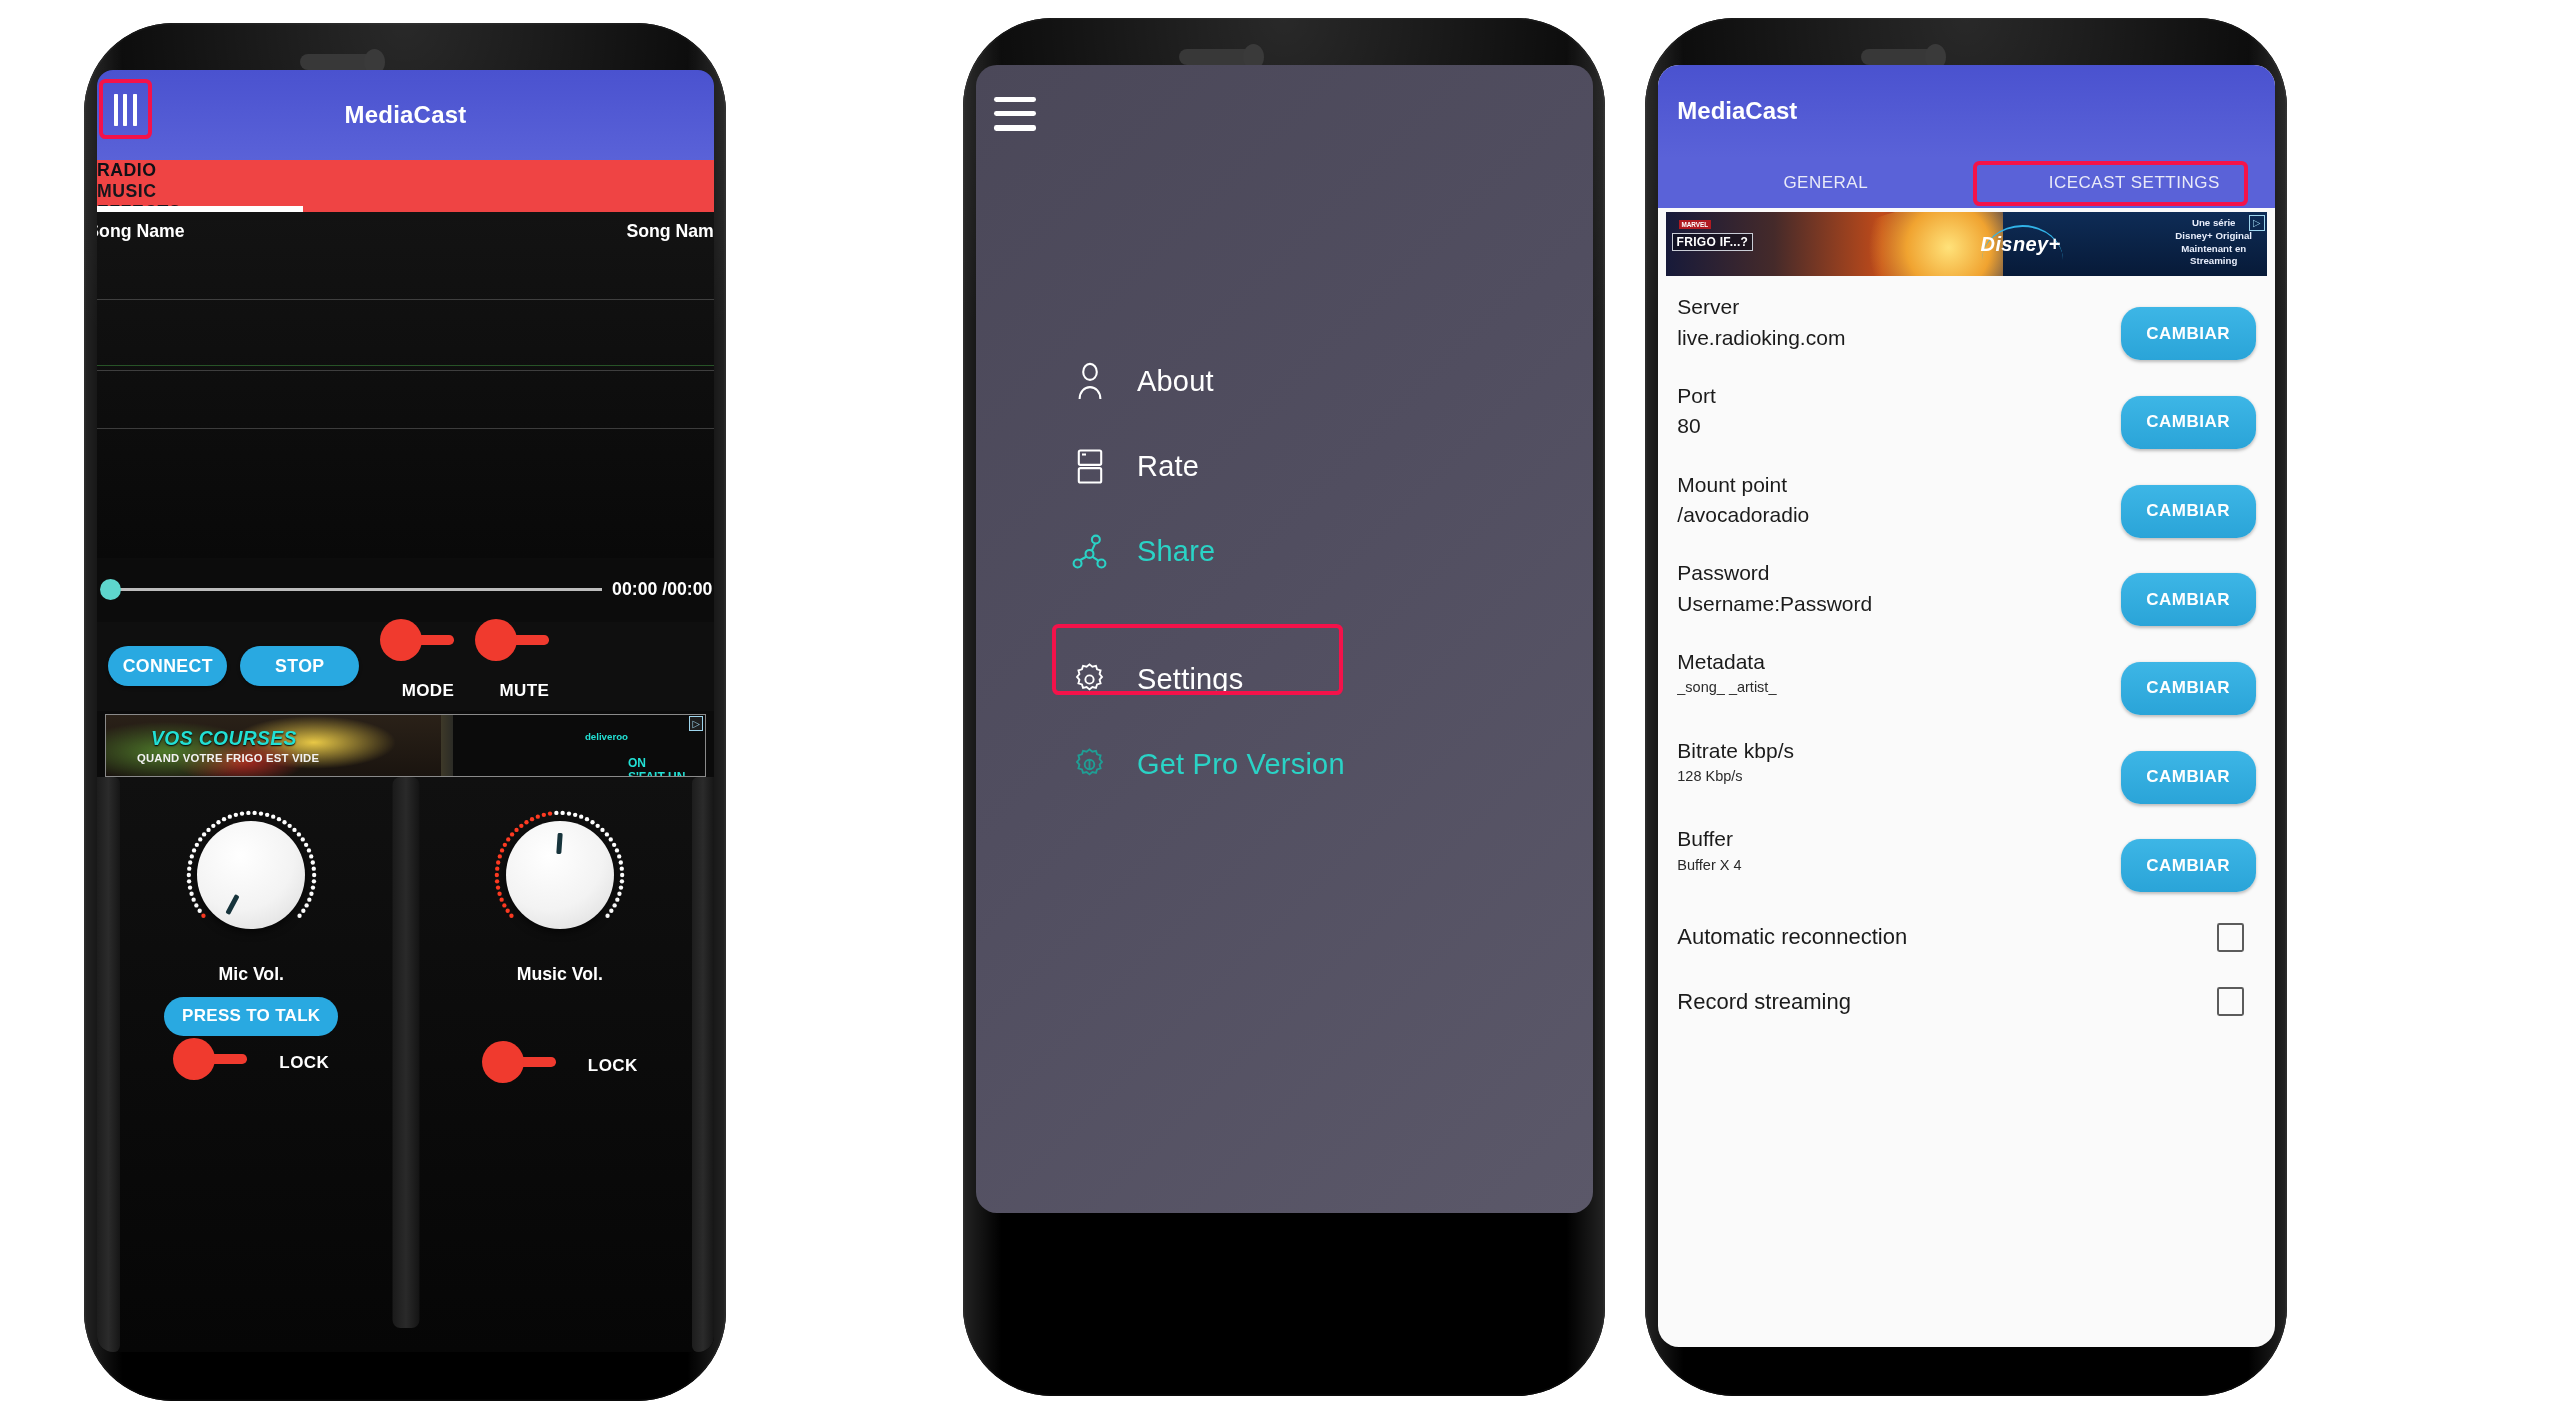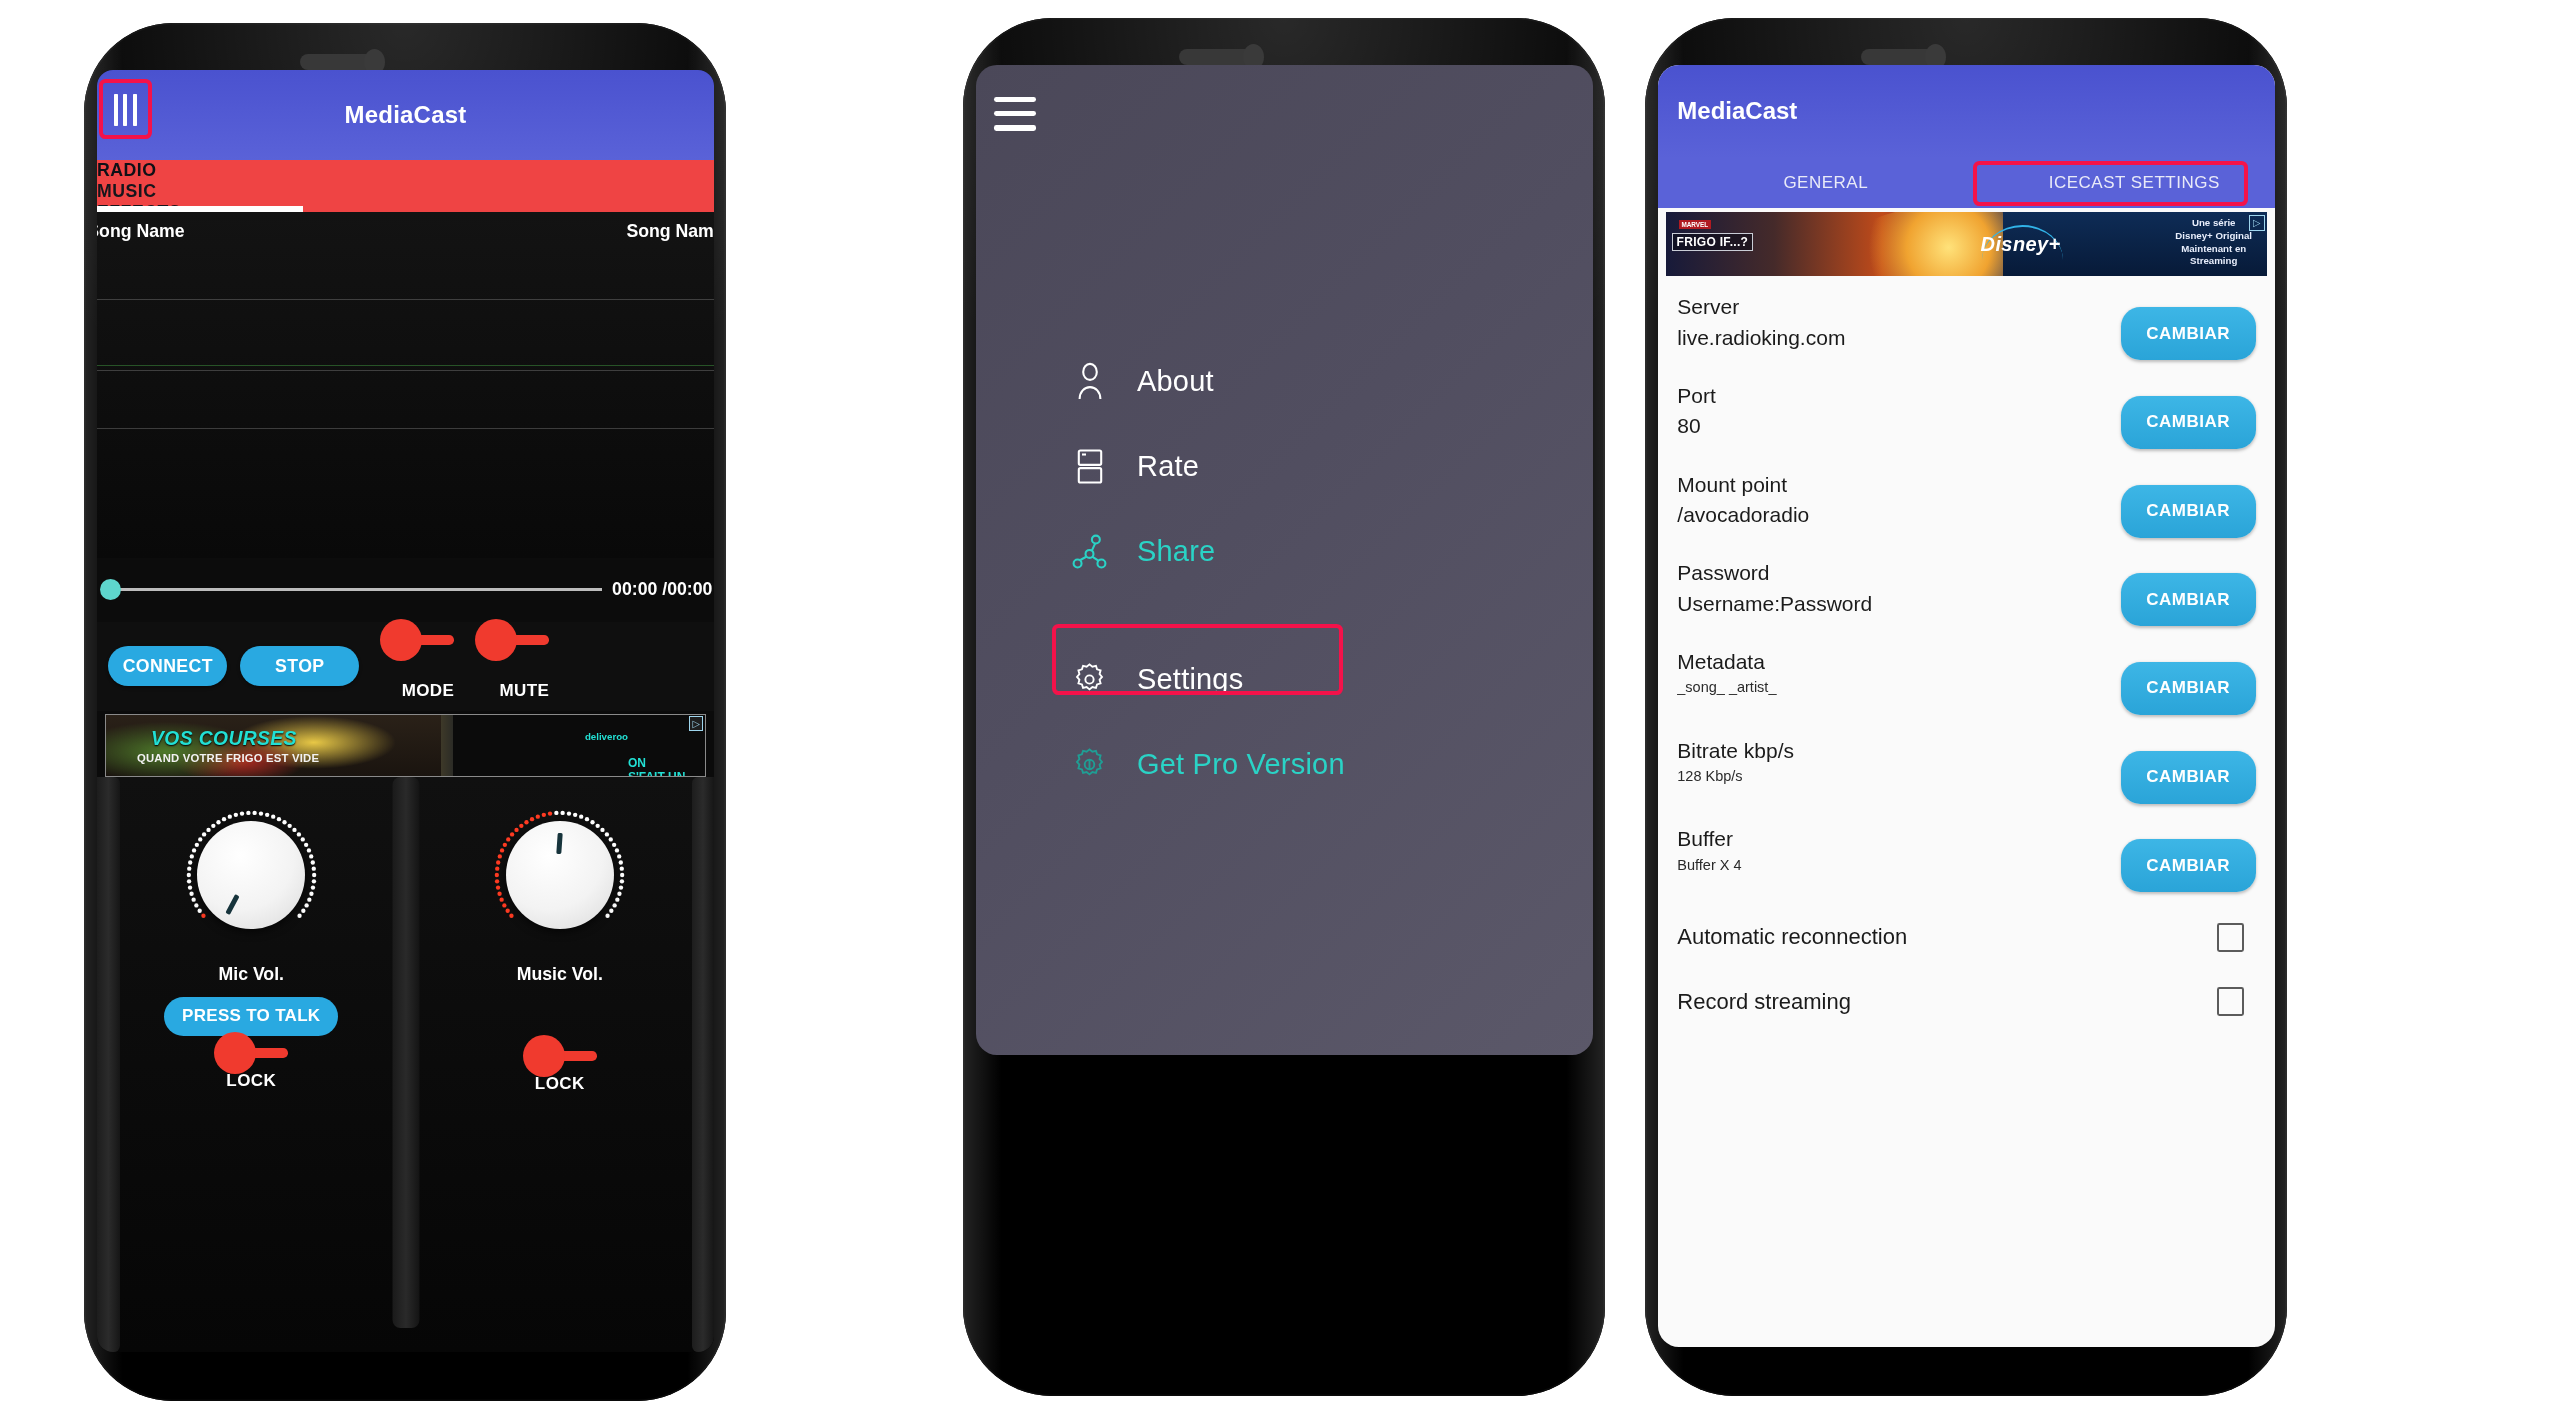--- a/index.html
+++ b/index.html
@@ -90,26 +90,26 @@
 
   .knob { position:relative; width:143px; height:143px; }
   .knob .ring { position:absolute; inset:0; }
   .knob .cap { position:absolute; left:17.7px; top:17.7px; width:108px; height:108px; border-radius:50%;
                background:radial-gradient(circle at 40% 32%, #ffffff 0%, #f3f3f3 55%, #d9d9d9 100%);
                box-shadow:0 3.2px 8px rgba(0,0,0,.6); }
   .knob .tick { position:absolute; width:4.8px; height:21px; background:#17343c; border-radius:1.6px; }
   .knoblab { color:#fff; font-size:17.7px; font-weight:700; margin-top:17.7px; }
   .ptt { margin-top:11.3px; background:#29a9e1; color:#fff; border-radius:21px; height:39px; padding:0 17.7px;
          display:flex; align-items:center; justify-content:center; font-size:17px; font-weight:700; letter-spacing:0.3px; }
-  .lockwrap { margin-top:8px; display:flex; flex-direction:column; align-items:center; }
+  .lockwrap { margin-top:8px; display:flex; flex-direction:row; align-items:center;gap:32px; }
   .locklab { color:#fff; font-size:17px; font-weight:700; letter-spacing:0.4px; margin-top:9.7px; }
 
   
   #p2 { left:963px; top:17.7px; width:642px; height:1378px; }
-  #p2 .screen { left:13px; top:47px; width:617px; height:990px; border-radius:21px;
+  #p2 .screen { left:13px; top:47px; width:617px; height:1148px; border-radius:21px;
                 background:linear-gradient(135deg,#4b4859 0%,#514e60 45%,#5b5869 100%); }
   #p2 .speaker { left:216px; top:31px; }
   #p2 .camera  { left:280px; top:26px; }
   .hamb2 { position:absolute; left:17.7px; top:32px; width:42px; height:34px;
            display:flex; flex-direction:column; justify-content:space-between; }
   .hamb2 i { display:block; height:5.6px; background:#ffffff; border-radius:2.4px; }
   .menu { position:absolute; left:95px; top:274px; width:451px; display:flex; flex-direction:column; }
   .mrow { display:flex; align-items:center; gap:29px; height:85px; position:relative; }
   .mrow .mico { width:37px; height:42px; display:flex; align-items:center; justify-content:center; }
   .mrow .mlab { font-size:29px; letter-spacing:0.2px; }

